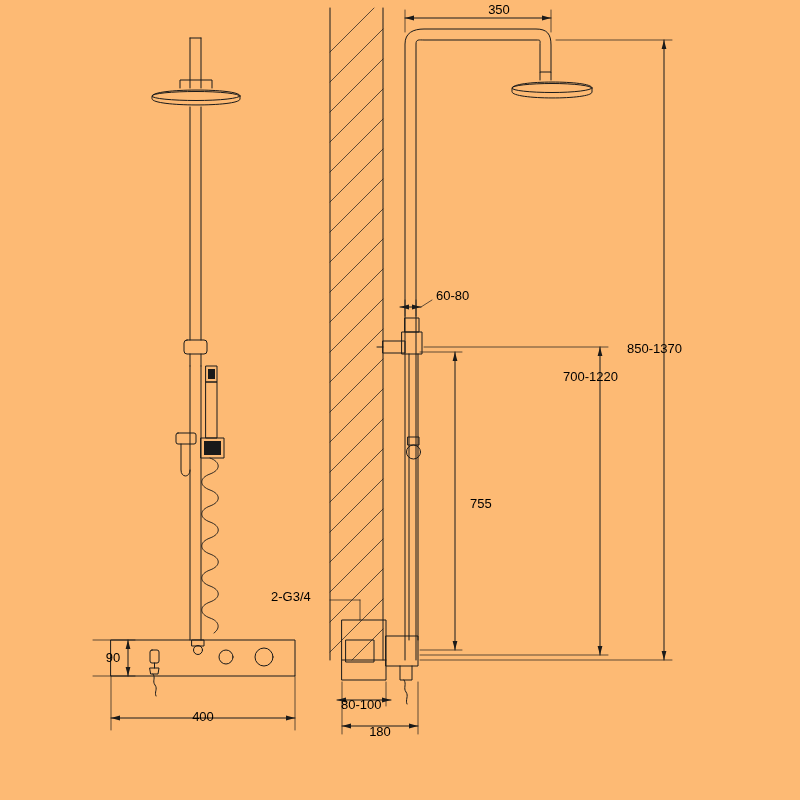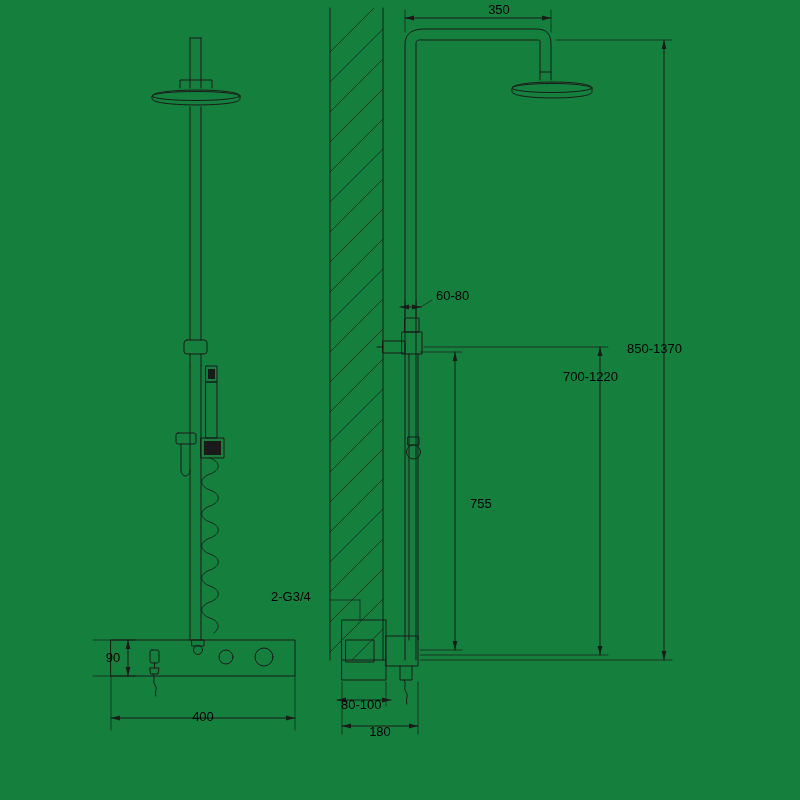--- a/index.html
+++ b/index.html
@@ -7,21 +7,21 @@
     padding: 0;
     background: #ffffff;
   }
   body {
     font-family: "Liberation Sans", sans-serif;
   }
   #stage {
     position: relative;
     width: 800px;
     height: 800px;
-    background: #15803d;
+    background: #fdba74;
     overflow: hidden;
   }
   #stage svg {
     position: absolute;
     left: 0;
     top: 0;
   }
   .dimtext {
     font-family: "Liberation Sans", sans-serif;
     font-size: 13px;

